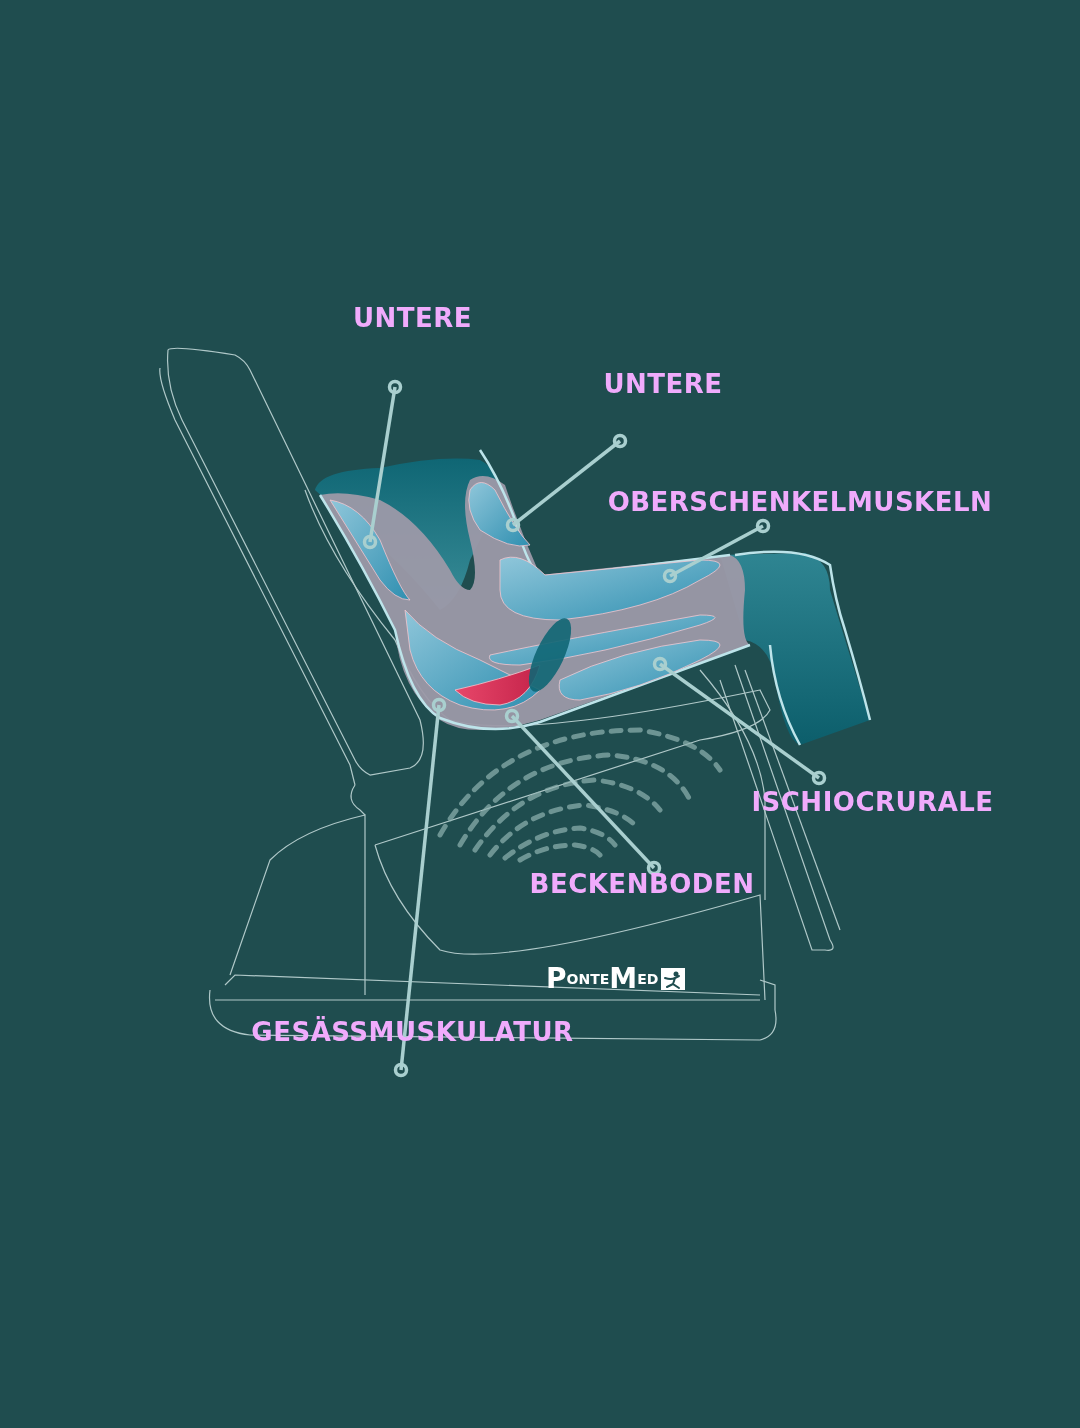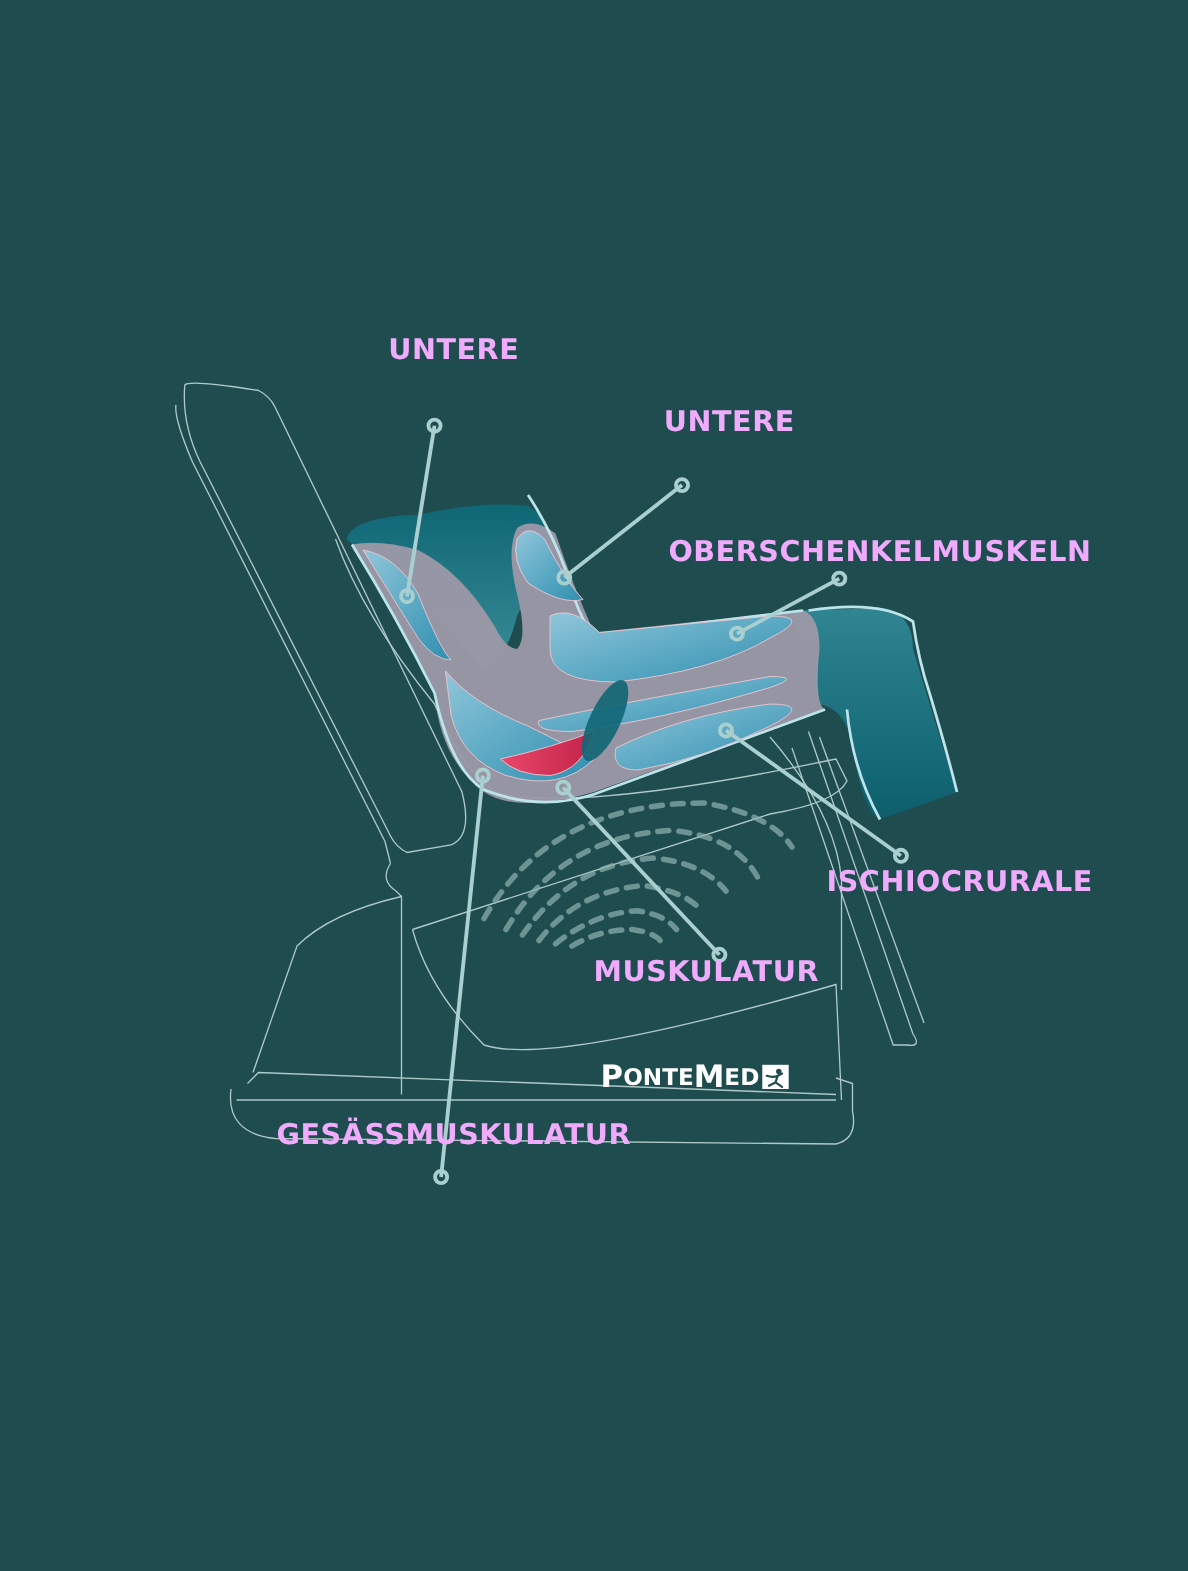--- a/index.html
+++ b/index.html
@@ -24,21 +24,21 @@
   }
   .label span { display: block; }
   .logo {
     position: absolute; left: 546px; top: 962px;
     display: flex; align-items: center;
     color: #ffffff;
     font-family: "DejaVu Sans", sans-serif;
     font-weight: bold;
   }
   .logo .big { font-size: 28px; }
-  .logo .small { font-size: 21px; text-align: right; }
+  .logo .small { font-size: 14px; text-align: right; }
   .logo-mark {
     width: 24px; height: 22px; margin-left: 3px;
     background: #ffffff; position: relative;
   }
 </style>
 </head>
 <body>
 
 <svg id="diagram" viewBox="0 0 1080 1428" xmlns="http://www.w3.org/2000/svg">
   <defs>
@@ -143,21 +143,21 @@
 
 <div class="label" style="left:600px; top:486px; width:400px;">
   <span>OBERSCHENKELMUSKELN</span>
 </div>
 
 <div class="label" style="left:745px; top:782px; width:255px; line-height:40px;">
   <span>ISCHIOCRURALE</span>
 </div>
 
 <div class="label" style="left:522px; top:868px; width:240px;">
-  <span>MUSKULATUR</span>
+  <span>BECKENBODEN</span>
 </div>
 
 <div class="label" style="left:245px; top:1016px; width:335px;text-align:center;">
   <span>GESÄSSMUSKULATUR</span>
 </div>
 
 <div class="logo">
   <span class="big">P</span>
   <span class="small">ONTE</span>
   <span class="big">M</span>

